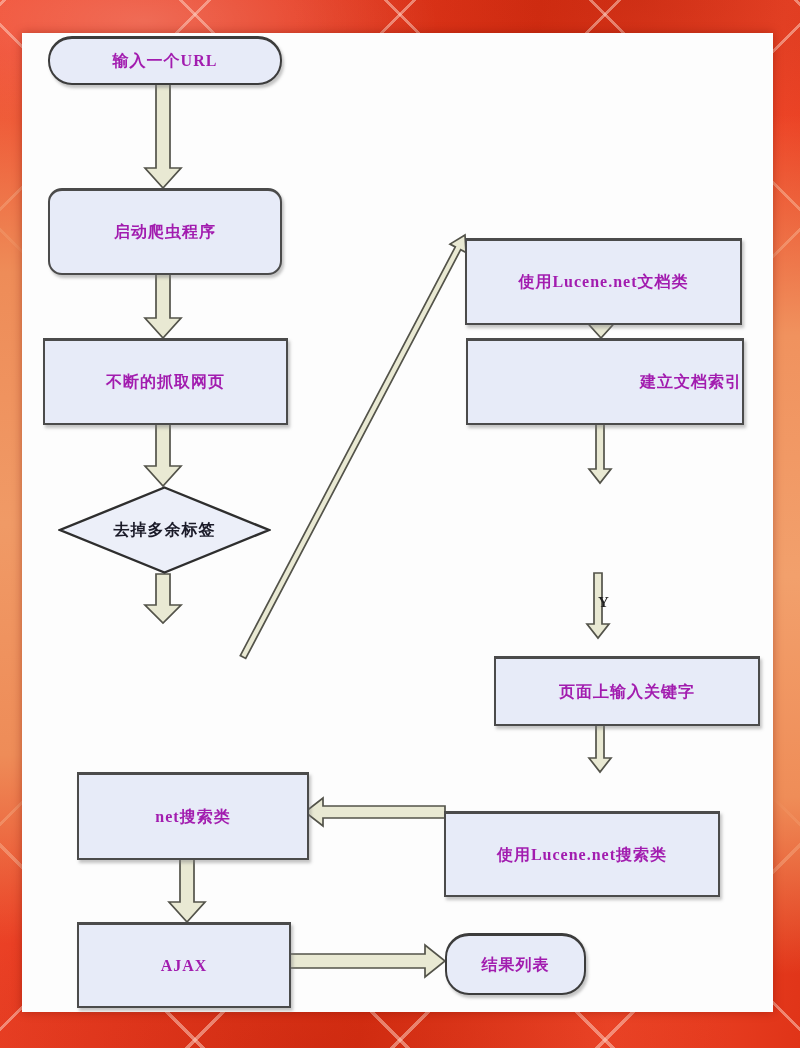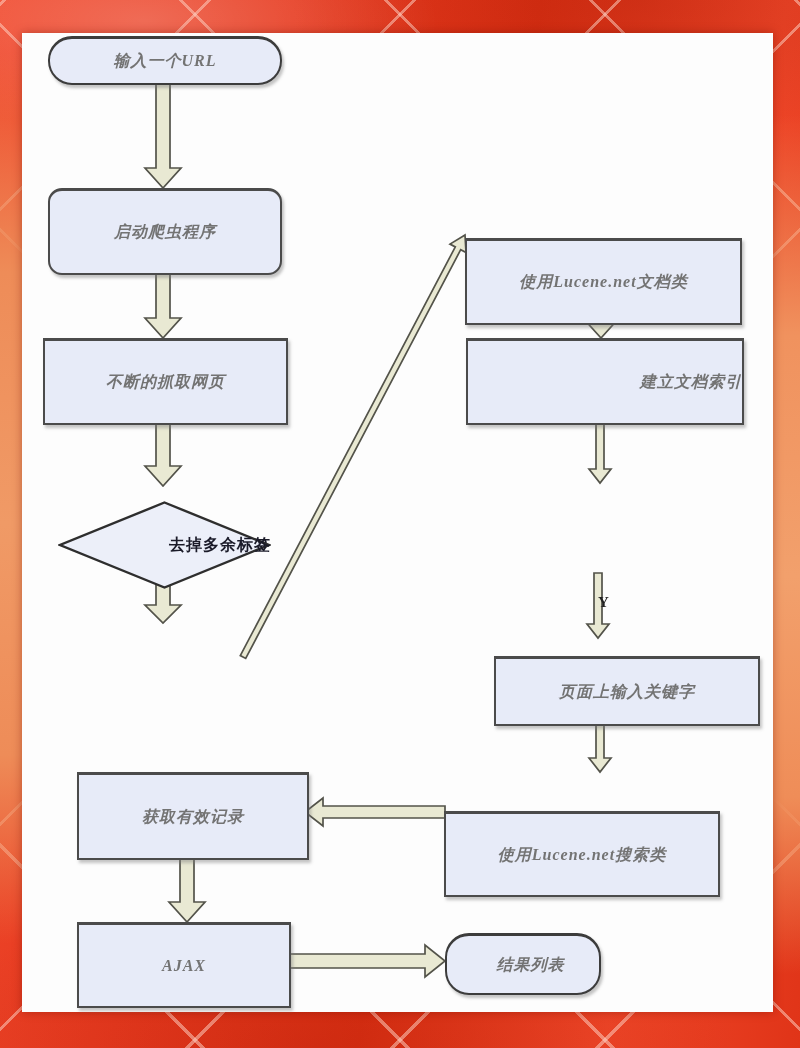--- a/index.html
+++ b/index.html
@@ -21,44 +21,44 @@
   #strip-right{right:0;width:28px;
     background:linear-gradient(180deg, rgba(240,146,94,0) 11%, #f0925e 32%, #f2a06c 55%, #ef8d58 76%, rgba(240,146,94,0) 93%);}
   #page{
     position:absolute;left:22px;top:33px;width:751px;height:979px;
     background:#fdfdfd;box-shadow:0 0 9px rgba(110,15,5,.4);
   }
   .node{
     position:absolute;display:flex;align-items:center;justify-content:center;
     background:#e7ebf8;border:2px solid #4b4b4b;border-top-width:3px;
     box-shadow:2px 3px 3px rgba(125,125,125,.45);
-    font-weight:bold;font-size:16px;color:#737373;letter-spacing:1px;
-    text-align:center;line-height:1.2;font-style:italic;
+    font-weight:bold;font-size:16px;color:#a21caf;letter-spacing:1px;
+    text-align:center;line-height:1.2;
   }
   .terminator{border-radius:24px;border-color:#3c3c3c;}
   .diamond{
     position:absolute;display:flex;align-items:center;justify-content:center;
     font-weight:bold;font-size:16px;color:#1a1a28;letter-spacing:1px;
     background:transparent;border:none;box-shadow:none;
   }
   .diamond svg{position:absolute;left:0;top:0;}
   .diamond span{position:relative;z-index:1;}
   #n-start{left:26px;top:3px;width:230px;height:44px;}
   #n-crawler{left:26px;top:155px;width:230px;height:82px;border-radius:14px;}
   #n-fetch{left:21px;top:305px;width:241px;height:82px;}
-  #n-strip-tags{left:36px;top:468px;width:213px;height:88px;justify-content:flex-end;}
+  #n-strip-tags{left:36px;top:453px;width:213px;height:88px;}
   #n-write-db{left:60px;top:590px;width:161px;height:82px;}
   #n-doc-class{left:443px;top:157px;width:273px;height:82px;margin-top:48px;}
   #n-build-index{left:444px;top:305px;width:274px;height:82px;justify-content:flex-end;}
   #n-success{left:470px;top:450px;width:212px;height:90px;}
   #n-keyword-input{left:428px;top:623px;width:262px;height:65px;margin-left:44px;}
   #n-search-class{left:422px;top:739px;width:272px;height:81px;margin-top:39px;}
   #n-get-records{left:55px;top:739px;width:228px;height:83px;}
   #n-ajax{left:55px;top:889px;width:210px;height:81px;}
-  #n-result-list{left:423px;top:900px;width:137px;height:57px;padding-left:15px;}
+  #n-result-list{left:423px;top:900px;width:137px;height:57px;}
   #arrow-layer{position:absolute;left:0;top:0;pointer-events:none;}
   #arrow-layer polygon, #arrow-layer path{
     fill:#e9e9d3;stroke:#53534a;stroke-width:1.7;stroke-linejoin:miter;
   }
   #edge-label-y{
     position:absolute;left:576px;top:561px;font-weight:bold;font-size:15px;color:#222;
   }
 </style>
 </head>
 <body>
@@ -129,21 +129,21 @@
 
     <div id="n-keyword-input" class="node">
       <span>页面上输入关键字</span>
     </div>
 
     <div id="n-search-class" class="node">
       <span>使用Lucene.net搜索类</span>
     </div>
 
     <div id="n-get-records" class="node">
-      <span>获取有效记录</span>
+      <span>net搜索类</span>
     </div>
 
     <div id="n-ajax" class="node">
       <span>AJAX</span>
     </div>
 
     <div id="n-result-list" class="node terminator">
       <span>结果列表</span>
     </div>
 

